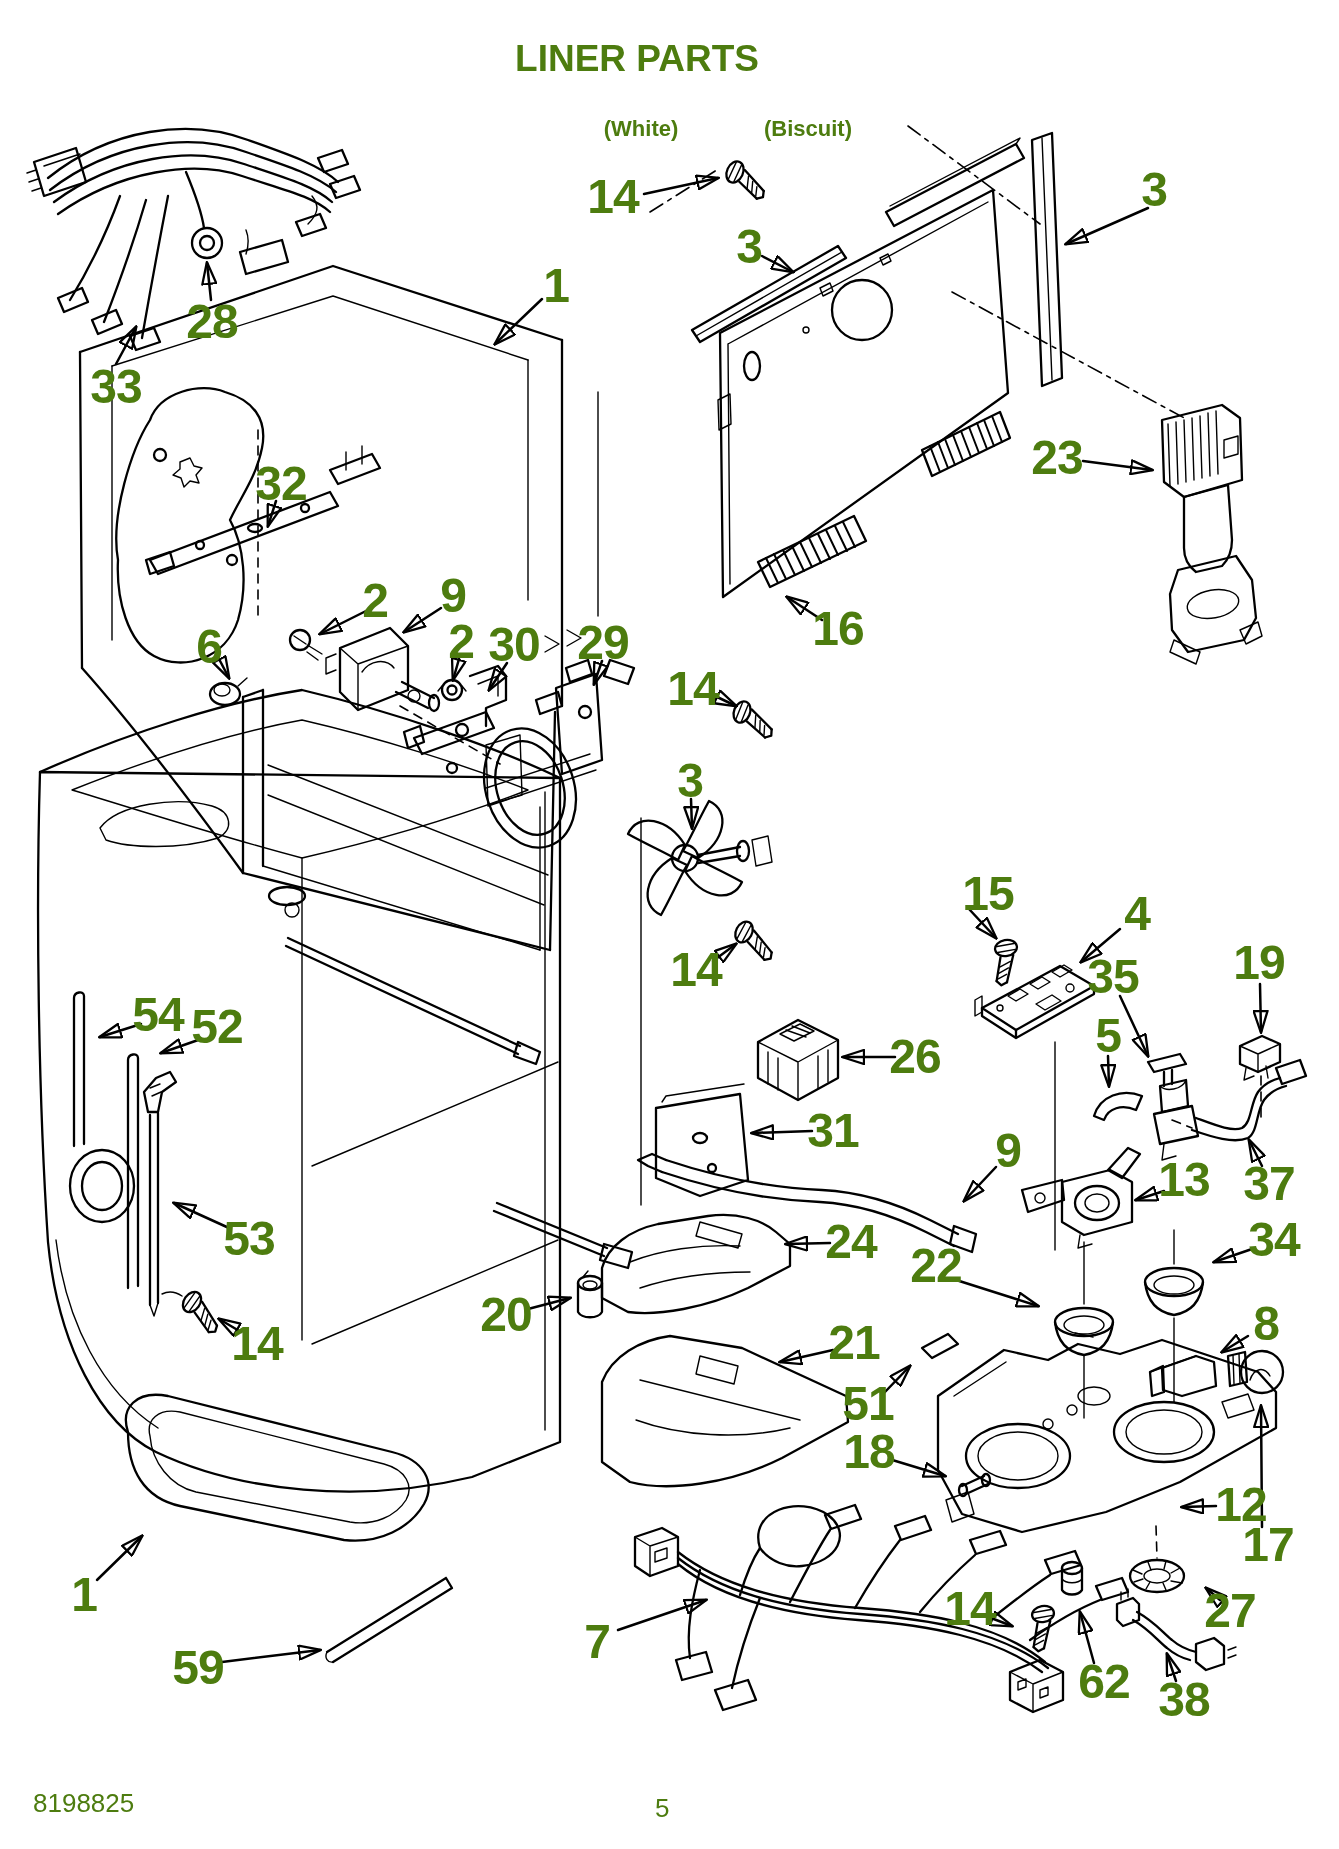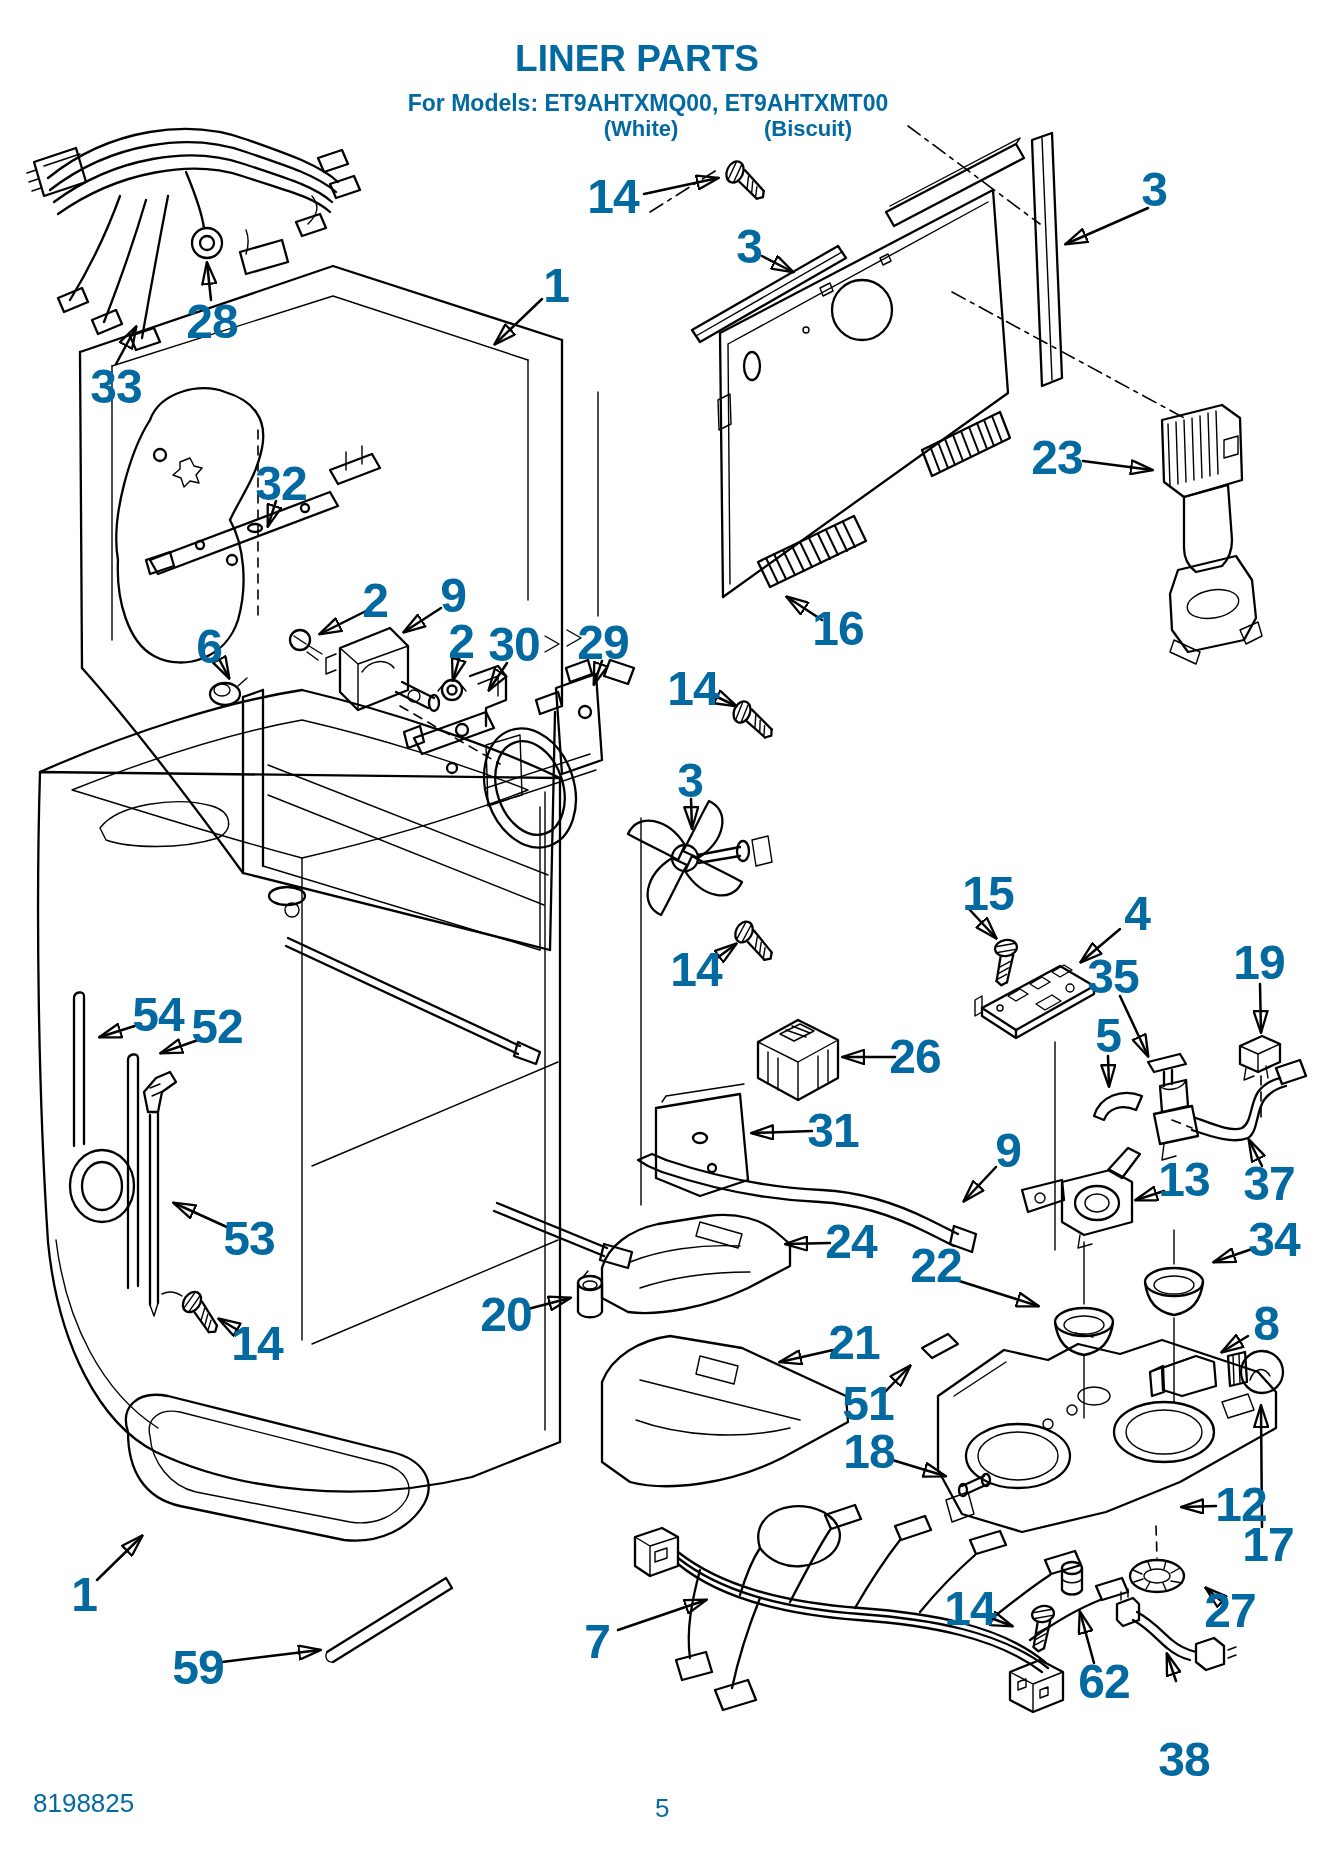--- a/index.html
+++ b/index.html
@@ -1,17 +1,17 @@
 <!DOCTYPE html>
 <html><head>
 <meta charset="utf-8">
 <style>
   html,body{margin:0;padding:0;background:#fff;}
   #page{position:relative;width:1339px;height:1849px;background:#fff;overflow:hidden;
-        font-family:"Liberation Sans",sans-serif;color:#0369a1;}
+        font-family:"Liberation Sans",sans-serif;color:#4d7c0f;}
   #art{position:absolute;left:0;top:0;}
   #art path,#art line,#art polyline,#art ellipse,#art circle,#art rect{
       fill:none;stroke:#000;stroke-width:2.3;stroke-linecap:round;stroke-linejoin:round;}
   #art .thin{stroke-width:1.4;}
   #art .hatch{stroke-width:2;}
   #art .lead{stroke-width:2.5;}
   #art .dd{stroke-dasharray:15 6 4 6;stroke-width:1.6;}
   #art .ds{stroke-dasharray:9 7;stroke-width:1.6;}
   .co{position:absolute;transform:translate(-50%,-50%);font-weight:bold;font-size:48px;
       letter-spacing:-1px;white-space:nowrap;line-height:1;}
@@ -448,21 +448,20 @@
     <line class="lead" x1="222" y1="1662" x2="320" y2="1650" marker-end="url(#ah)"></line>
     <line class="lead" x1="141" y1="1024" x2="100" y2="1037" marker-end="url(#ah)"></line>
     <line class="lead" x1="201" y1="1039" x2="161" y2="1053" marker-end="url(#ah)"></line>
     <line class="lead" x1="229" y1="1228" x2="174" y2="1203" marker-end="url(#ah)"></line>
     <line class="lead" x1="241" y1="1332" x2="219" y2="1319" marker-end="url(#ah)"></line>
     <line class="lead" x1="528" y1="1309" x2="570" y2="1298" marker-end="url(#ah)"></line>
   </g>
 </svg>
 
 <span class="hd hd-title" style="left:637px;top:58px">LINER PARTS</span>
-<span class="hd hd-sub" style="left:648px;top:103px">For Models: ET9AHTXMQ00, ET9AHTXMT00</span>
 <span class="hd hd-col" style="left:641px;top:129px">(White)</span>
 <span class="hd hd-col" style="left:808px;top:129px">(Biscuit)</span>
 
 <span class="co" style="left:613px;top:197px">14</span>
 <span class="co" style="left:749px;top:247px">3</span>
 <span class="co" style="left:1154px;top:190px">3</span>
 <span class="co" style="left:1057px;top:458px">23</span>
 <span class="co" style="left:838px;top:629px">16</span>
 <span class="co" style="left:212px;top:322px">28</span>
 <span class="co" style="left:116px;top:387px">33</span>
@@ -492,21 +491,21 @@
 <span class="co" style="left:1274px;top:1240px">34</span>
 <span class="co" style="left:854px;top:1343px">21</span>
 <span class="co" style="left:868px;top:1404px">51</span>
 <span class="co" style="left:869px;top:1452px">18</span>
 <span class="co" style="left:1266px;top:1324px">8</span>
 <span class="co" style="left:1241px;top:1505px">12</span>
 <span class="co" style="left:1268px;top:1545px">17</span>
 <span class="co" style="left:1230px;top:1611px">27</span>
 <span class="co" style="left:970px;top:1609px">14</span>
 <span class="co" style="left:1104px;top:1682px">62</span>
-<span class="co" style="left:1184px;top:1760px">38</span>
+<span class="co" style="left:1184px;top:1700px">38</span>
 <span class="co" style="left:597px;top:1642px">7</span>
 <span class="co" style="left:84px;top:1595px">1</span>
 <span class="co" style="left:198px;top:1668px">59</span>
 <span class="co" style="left:158px;top:1015px">54</span>
 <span class="co" style="left:217px;top:1027px">52</span>
 <span class="co" style="left:249px;top:1239px">53</span>
 <span class="co" style="left:257px;top:1344px">14</span>
 <span class="co" style="left:506px;top:1315px">20</span>
 
 <span class="ft" style="left:33px;top:1790px">8198825</span>

